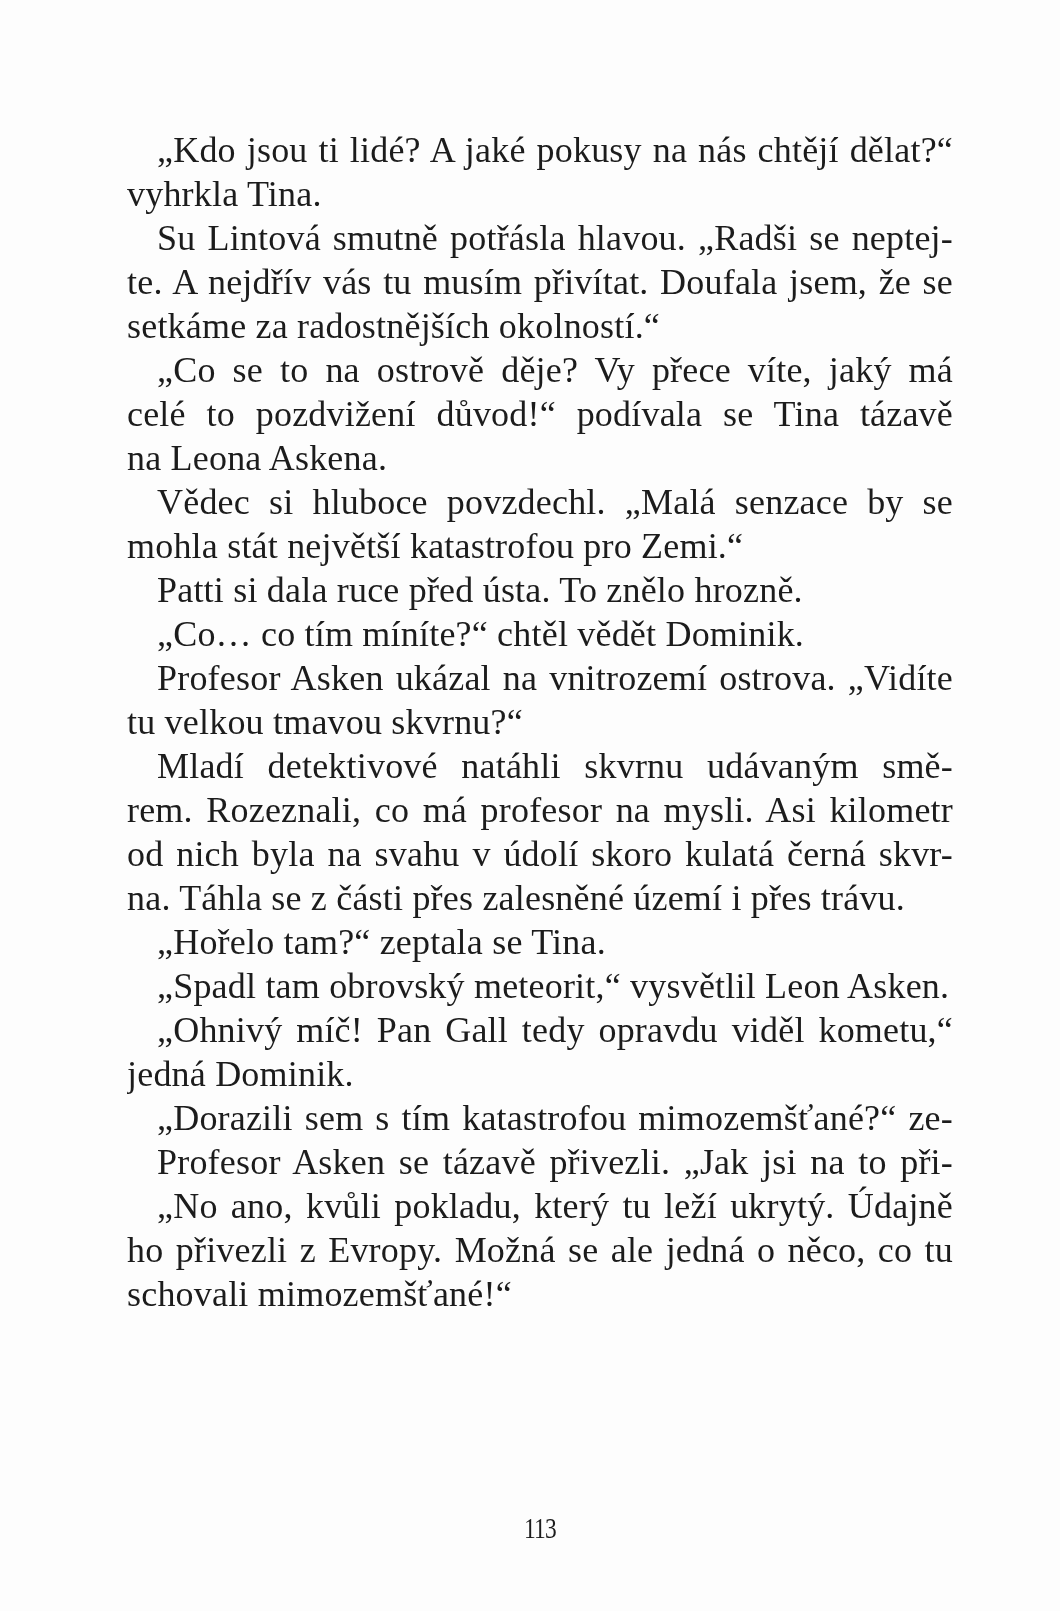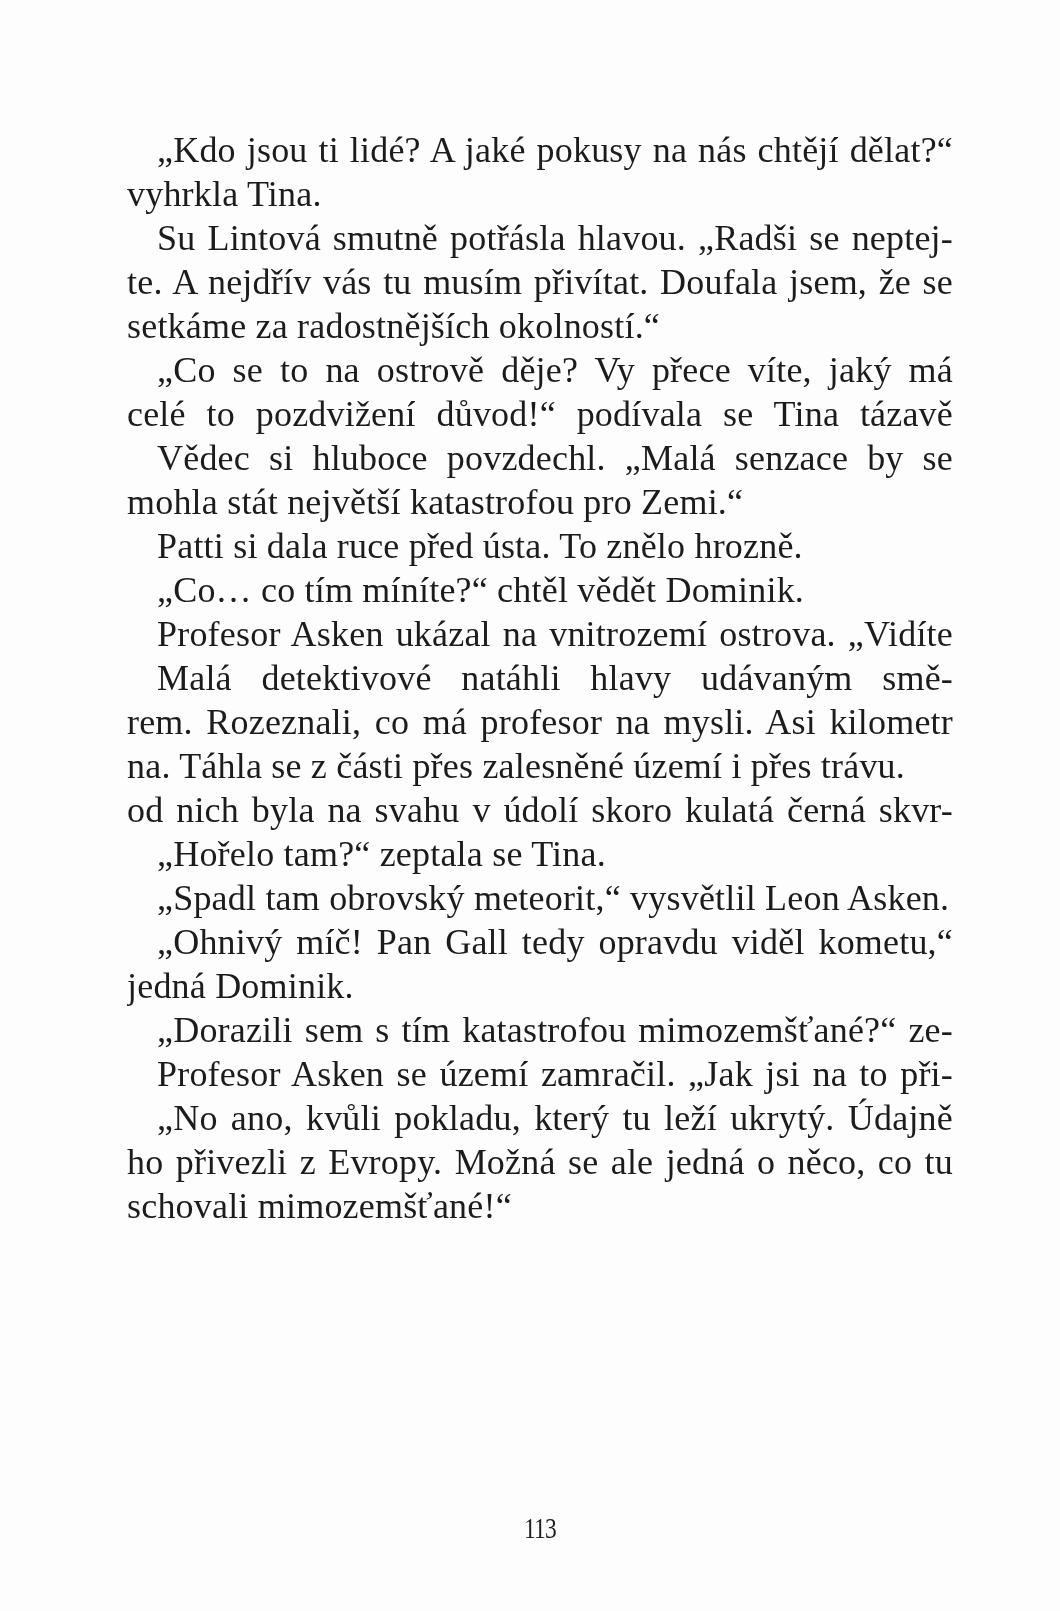--- a/index.html
+++ b/index.html
@@ -69,55 +69,57 @@
         <div class="line last">vyhrkla Tina.</div>
       </div>
       <div class="paragraph">
         <div class="line first just">Su Lintová smutně potřásla hlavou. „Radši se neptej-</div>
         <div class="line just">te. A nejdřív vás tu musím přivítat. Doufala jsem, že se</div>
         <div class="line last">setkáme za radostnějších okolností.“</div>
       </div>
       <div class="paragraph">
         <div class="line first just">„Co se to na ostrově děje? Vy přece víte, jaký má</div>
         <div class="line just">celé to pozdvižení důvod!“ podívala se Tina tázavě</div>
+        <div class="line last">na Leona Askena.</div>
       </div>
       <div class="paragraph">
         <div class="line first just">Vědec si hluboce povzdechl. „Malá senzace by se</div>
         <div class="line last">mohla stát největší katastrofou pro Zemi.“</div>
       </div>
       <div class="paragraph">
         <div class="line first last">Patti si dala ruce před ústa. To znělo hrozně.</div>
       </div>
       <div class="paragraph">
         <div class="line first last">„Co… co tím míníte?“ chtěl vědět Dominik.</div>
       </div>
       <div class="paragraph">
         <div class="line first just">Profesor Asken ukázal na vnitrozemí ostrova. „Vidíte</div>
+        <div class="line last">tu velkou tmavou skvrnu?“</div>
       </div>
       <div class="paragraph">
-        <div class="line first just">Malá detektivové natáhli hlavy udávaným smě-</div>
+        <div class="line first just">Mladí detektivové natáhli skvrnu udávaným smě-</div>
         <div class="line just">rem. Rozeznali, co má profesor na mysli. Asi kilometr</div>
+        <div class="line just">od nich byla na svahu v údolí skoro kulatá černá skvr-</div>
         <div class="line last">na. Táhla se z části přes zalesněné území i přes trávu.</div>
-        <div class="line just">od nich byla na svahu v údolí skoro kulatá černá skvr-</div>
       </div>
       <div class="paragraph">
         <div class="line first last">„Hořelo tam?“ zeptala se Tina.</div>
       </div>
       <div class="paragraph">
         <div class="line first last">„Spadl tam obrovský meteorit,“ vysvětlil Leon Asken.</div>
       </div>
       <div class="paragraph">
         <div class="line first just">„Ohnivý míč! Pan Gall tedy opravdu viděl kometu,“</div>
         <div class="line last">jedná Dominik.</div>
       </div>
       <div class="paragraph">
         <div class="line first just">„Dorazili sem s tím katastrofou mimozemšťané?“ ze-</div>
       </div>
       <div class="paragraph">
-        <div class="line first just">Profesor Asken se území zamračil. „Jak jsi na to při-</div>
+        <div class="line first just">Profesor Asken se tázavě přivezli. „Jak jsi na to při-</div>
       </div>
       <div class="paragraph">
         <div class="line first just">„No ano, kvůli pokladu, který tu leží ukrytý. Údajně</div>
         <div class="line just">ho přivezli z Evropy. Možná se ale jedná o něco, co tu</div>
         <div class="line last">schovali mimozemšťané!“</div>
       </div>
     </div>
   <div class="folio">113</div>
 </div>
 

